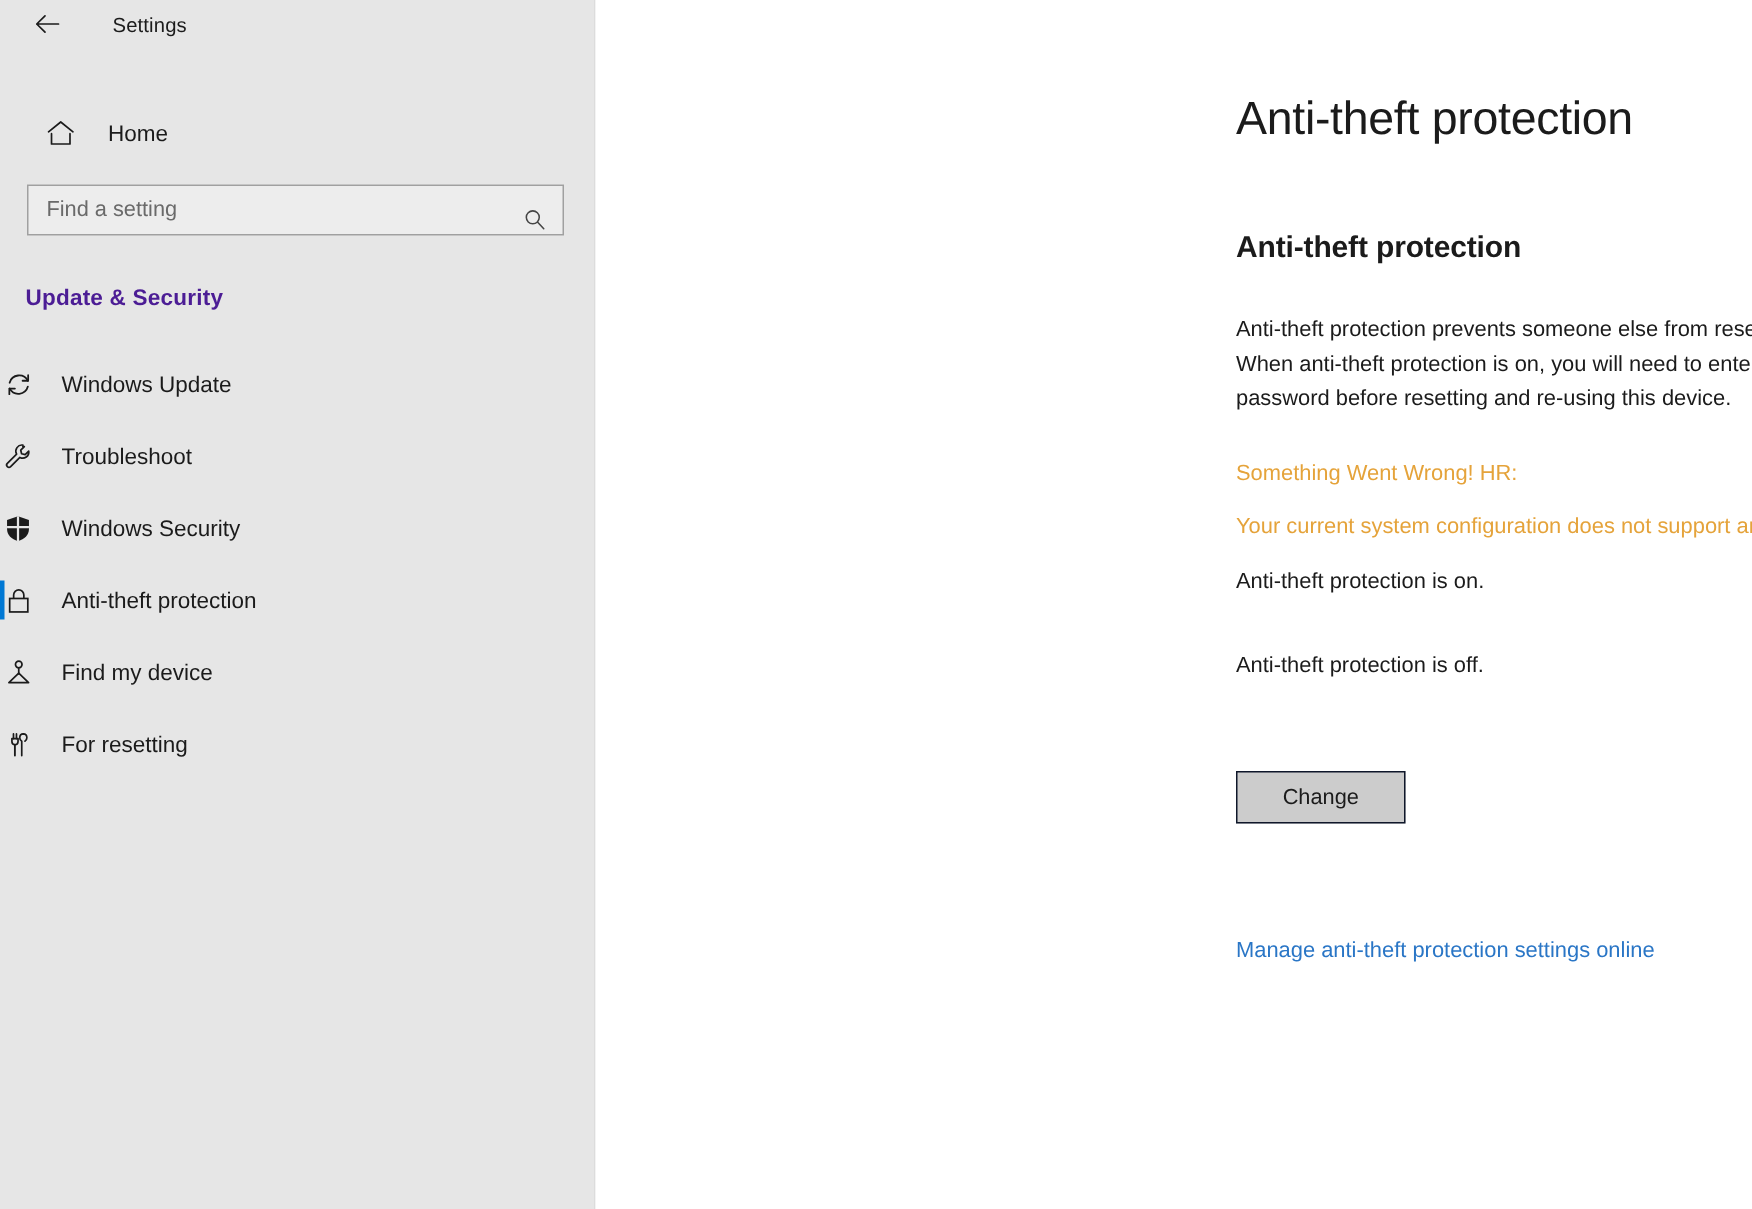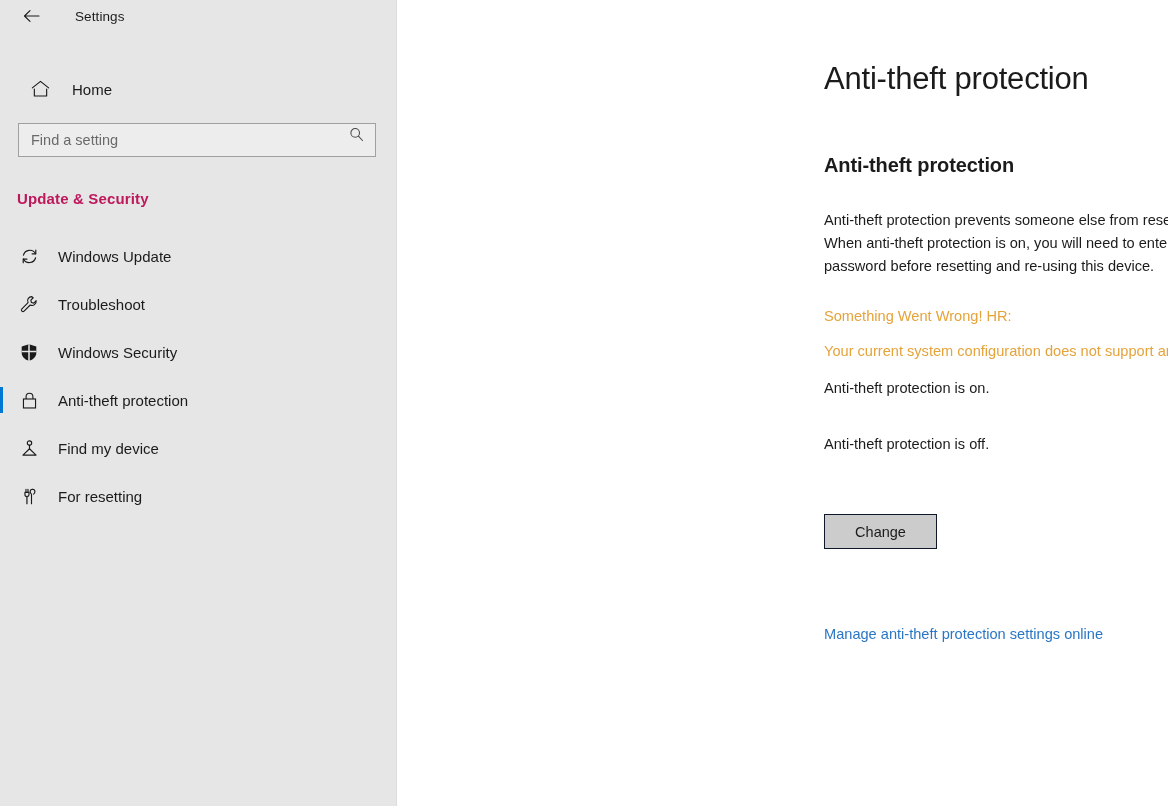--- a/index.html
+++ b/index.html
@@ -81,21 +81,21 @@
     margin-left: 13px;
     color: #1b1b1b;
   }
 
   .search-wrap {
     margin: 14px 20px 0 18px;
     height: 34px;
     background: #ededed;
     border: 1px solid #a0a0a0;
     display: flex;
-    align-items: flex-start;
+    align-items: flex-end;
     padding: 0 9px 0 12px;
   }
 
   .search-input {
     flex: 1;
     border: none;
     outline: none;
     background: transparent;
     font-family: "Liberation Sans", sans-serif;
     font-size: 14.5px;
@@ -107,33 +107,32 @@
   .search-icon-btn {
     width: 20px; height: 20px;
     display: flex; align-items: center; justify-content: center;
     background: none; border: none; cursor: pointer;
     color: #454545;
   }
 
   .group-header {
     font-size: 15px;
     font-weight: bold;
-    color: #be185d;
+    color: #4c1d95;
     padding-left: 17px;
     margin-top: 33px;
     letter-spacing: 0.15px;
   }
 
   .nav-list { margin-top: 25px; }
 
   .nav-item {
     display: flex;
     align-items: center;
     height: 48px;
-    padding-left: 17px;
     position: relative;
     cursor: pointer;
   }
 
   .nav-item .sel-bar {
     position: absolute;
     left: 0;
     top: 11px;
     bottom: 11px;
     width: 3px;

